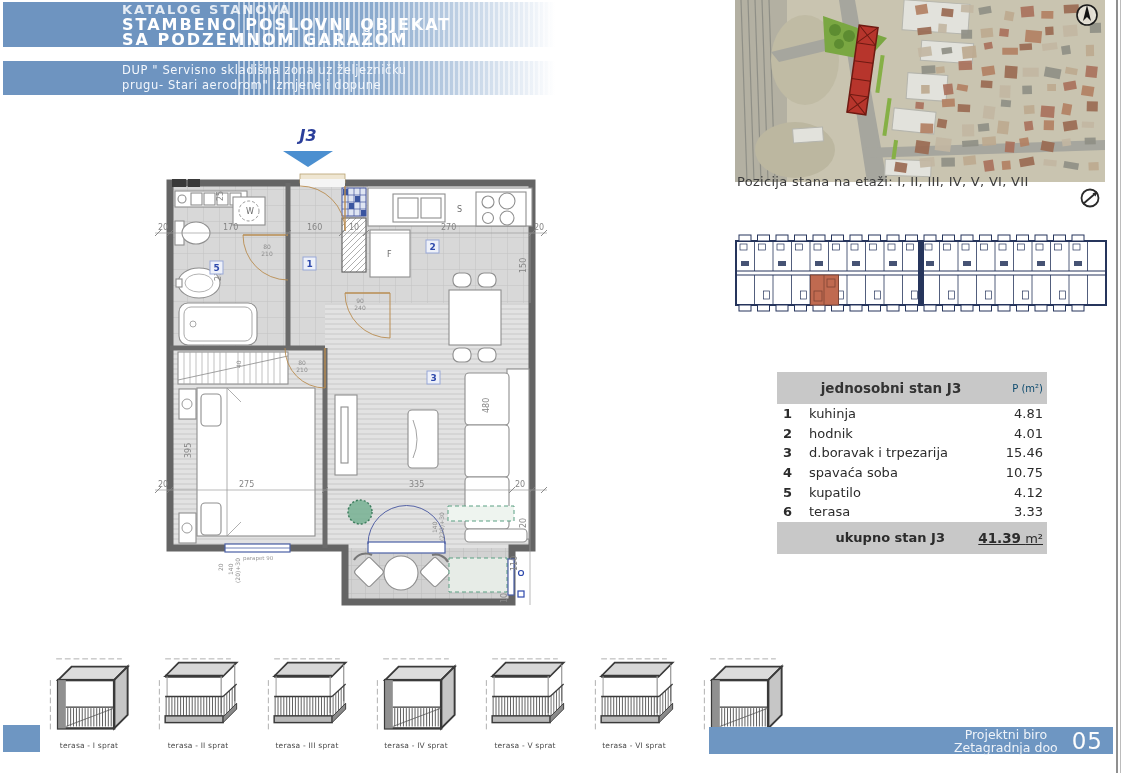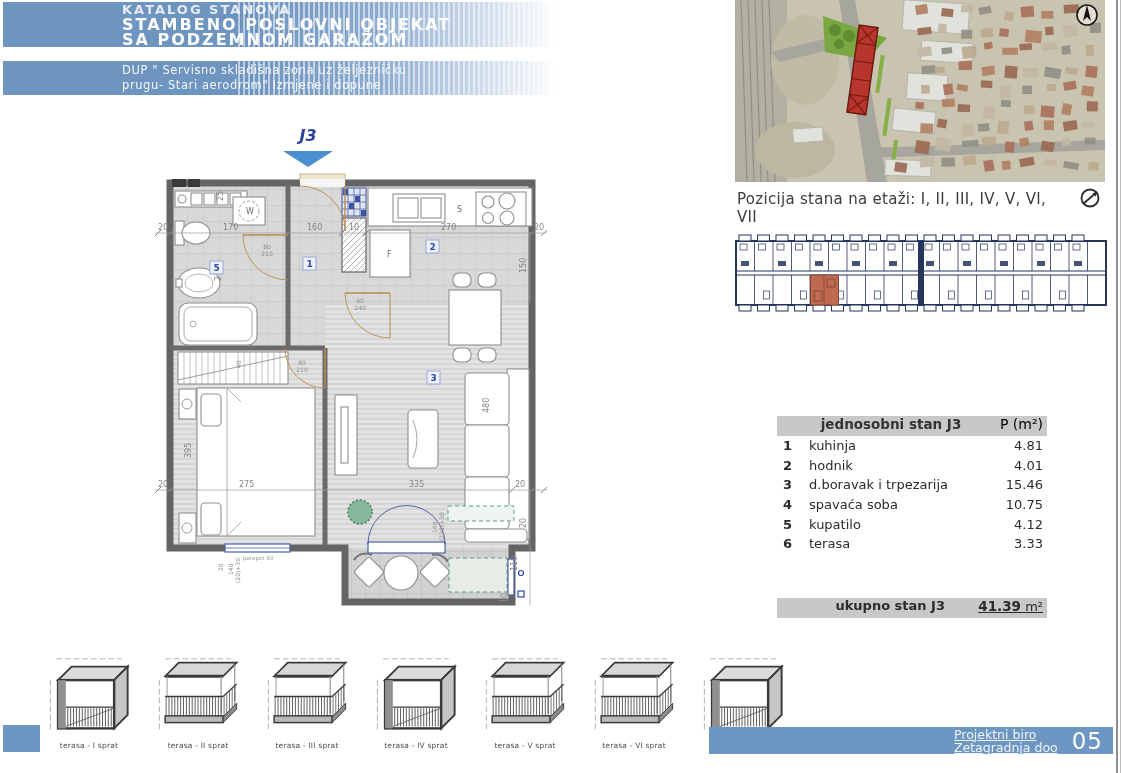--- a/index.html
+++ b/index.html
@@ -20,45 +20,45 @@
   .h-l1{font-size:13px;font-weight:bold;letter-spacing:2px;color:rgba(255,255,255,.82);line-height:14px;}
   .h-l2{font-size:16px;font-weight:bold;letter-spacing:2px;color:#fff;line-height:15px;}
   .h-sub{font-size:11.5px;letter-spacing:.6px;color:#f3f7fc;line-height:15px;}
   
   #unit-title{left:283px;top:126px;width:50px;text-align:center;color:#2b3f9b;
               font-size:16px;font-weight:bold;font-style:italic;}
   #unit-arrow{left:283px;top:151px;width:0;height:0;border-left:25px solid transparent;
               border-right:25px solid transparent;border-top:16px solid #4b8fd0;}
   
   #site-map{left:735px;top:0px;width:370px;height:182px;}
-  #map-caption{left:737px;top:190px;width:330px;font-size:15px;color:#3c3c3c;letter-spacing:.3px;}
+  #map-caption{left:737px;top:174px;width:330px;font-size:13px;color:#3c3c3c;letter-spacing:.3px;}
   #caption-icon{left:1079px;top:187px;width:22px;height:22px;}
   
   #building-strip{left:734px;top:233px;width:374px;height:84px;}
   
   #area-table{left:777px;top:372px;width:270px;font-size:13px;color:#2b2b2b;}
-  .t-head,.t-foot{background:#c8c8c8;display:flex;height:20px;margin-top:44px;}
+  .t-head,.t-foot{background:#c8c8c8;display:flex;align-items:center;height:32px;}
   .t-head .t-title{flex:1;text-align:center;font-weight:bold;font-size:13.5px;color:#333;}
-  .t-head .t-area{width:64px;text-align:right;color:#000000;padding-right:4px;font-size:14px;}
+  .t-head .t-area{width:64px;text-align:right;color:#0c4a6e;padding-right:4px;font-size:10px;}
   .t-row{display:flex;height:19.6px;align-items:center;}
   .t-num{width:26px;padding-left:6px;font-weight:bold;}
   .t-name{flex:1;}
   .t-val{width:60px;text-align:right;padding-right:4px;}
   .t-foot .t-total-label{flex:1;text-align:right;font-weight:bold;padding-right:14px;}
   .t-foot .t-total{width:84px;text-align:right;padding-right:4px;text-decoration:underline;}
   .t-foot .t-total b{font-size:13.5px;}
   
   #terrace-strip{left:43px;top:655px;width:670px;height:105px;display:flex;gap:17px;}
   .terrace-cell{width:95.7px;text-align:center;}
   .terrace-cell svg{display:block;margin:0 auto;}
   .terrace-label{font-size:7.5px;color:#4a4a4a;margin-top:1px;letter-spacing:.2px;}
   
   #footer-bar{left:709px;top:727px;width:404px;height:27px;background:#6e96c2;
               display:flex;align-items:center;justify-content:flex-end;}
-  #footer-text{text-align:left;font-size:12.5px;color:#eef3f9;line-height:13px;margin-right:14px;text-decoration:underline;}
+  #footer-text{text-align:center;font-size:12.5px;color:#eef3f9;line-height:13px;margin-right:14px;}
   #page-number{font-size:23px;color:#fdfdfd;margin-right:10px;letter-spacing:1px;}
   #corner-block{left:3px;top:725px;width:37px;height:27px;background:#6e96c2;}
   #right-border1{left:1116px;top:0;width:2px;height:773px;background:#8f8f8f;}
   #right-border2{left:1120px;top:0;width:1px;height:773px;background:#bcbcbc;}
   
   .dim{font-size:8px;fill:#858585;}
   .dims{font-size:6px;fill:#8d8d8d;}
   .dimp{font-size:5.5px;fill:#9a9a9a;}
   .roomno{font-size:9px;font-weight:bold;fill:#2e49ac;}
   .fixt{font-size:8px;fill:#6b6b6b;}

